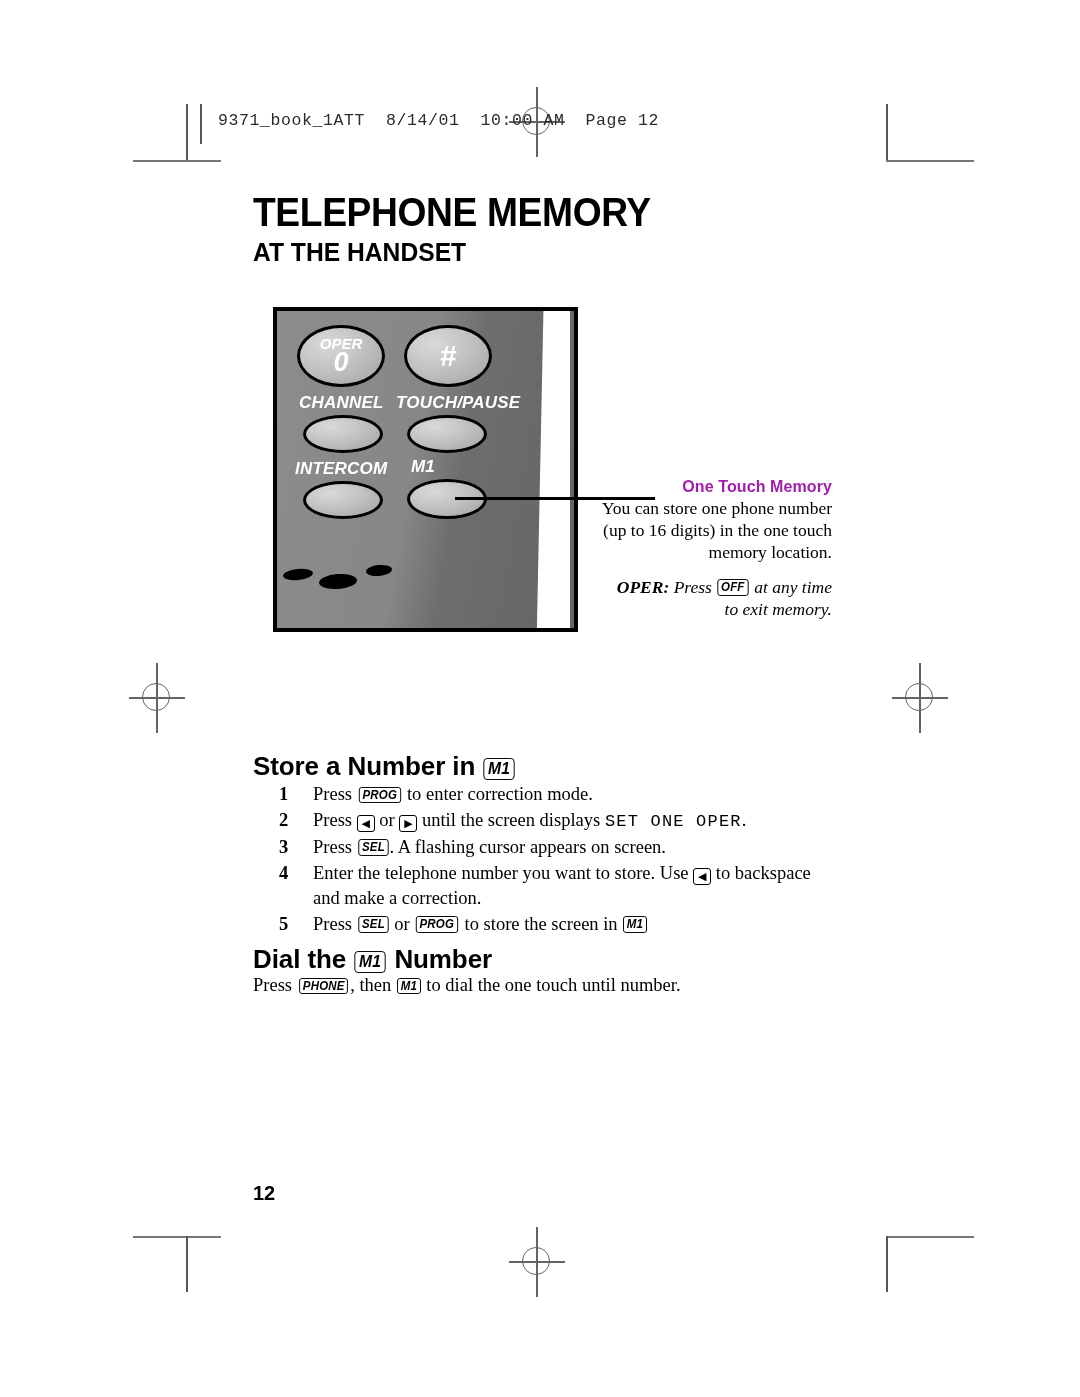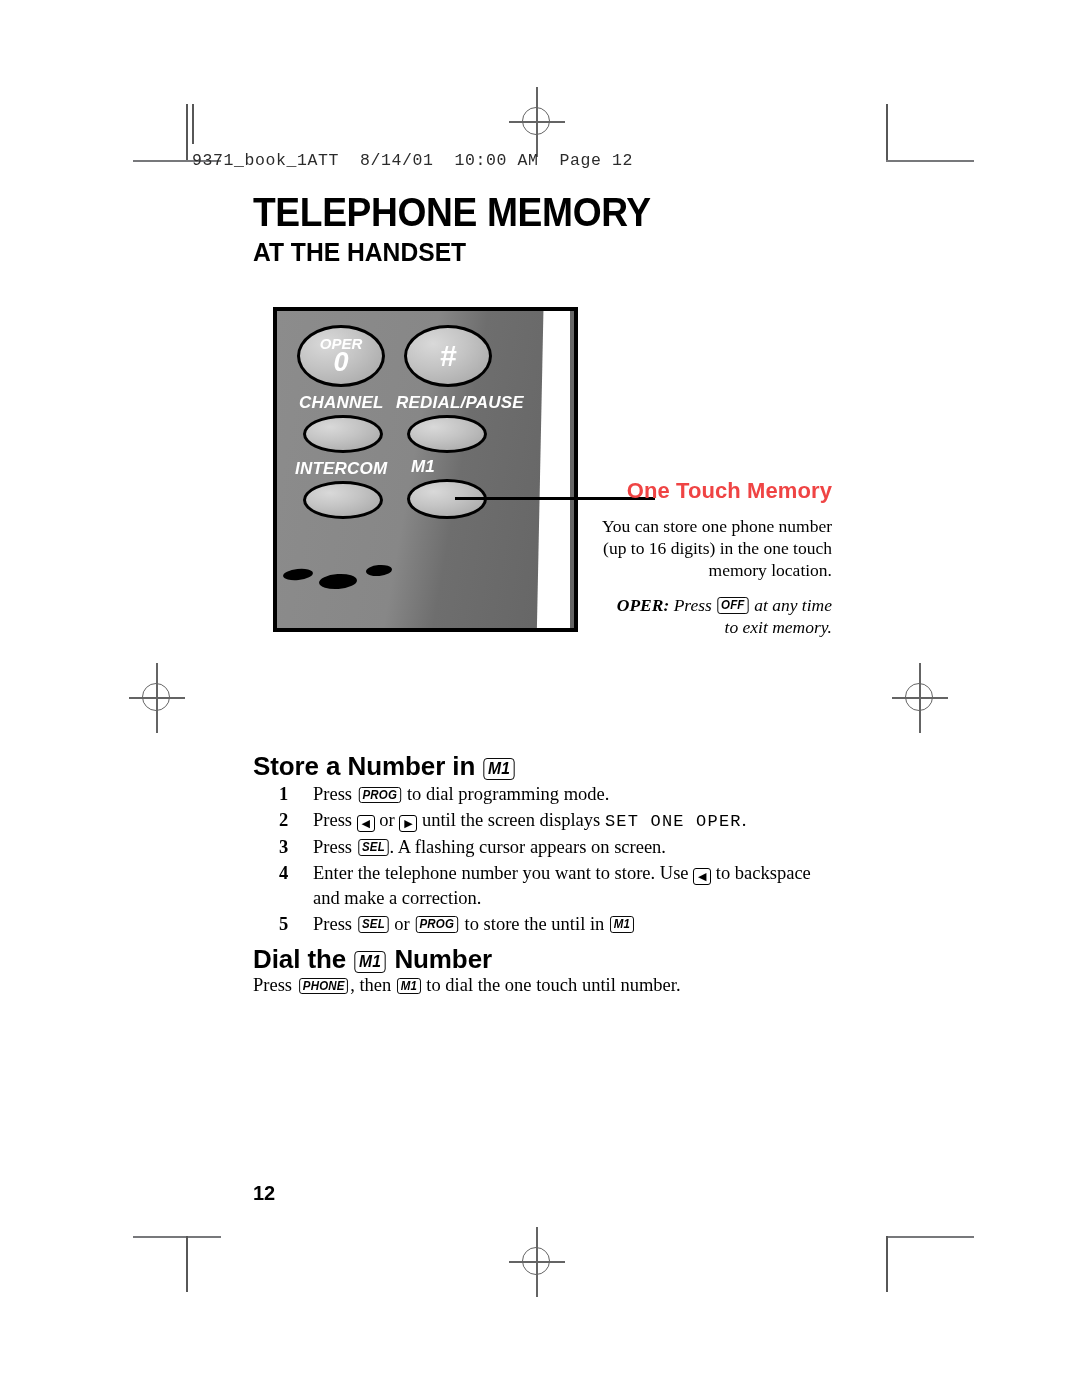--- a/index.html
+++ b/index.html
@@ -49,25 +49,24 @@
   .reg-mark .hline {
     position: absolute;
     left: 7px; top: 34px;
     width: 56px; height: 1.5px;
     background: #646464;
   }
 
   
   .file-header {
     position: absolute;
-    left: 192px;
+    left: 200px;
     top: 104px;
     display: flex;
     align-items: flex-start;
-    flex-direction: column;
   }
   .file-header .rule {
     width: 2px;
     height: 40px;
     background: #575757;
     margin-right: 16px;
   }
   .file-header .txt {
     font-family: "Liberation Mono", "DejaVu Sans Mono", monospace;
     font-size: 16.5px;
@@ -174,24 +173,24 @@
   .callout {
     position: absolute;
     left: 600px;
     top: 478px;
     width: 232px;
     text-align: right;
   }
   .callout-title {
     font-family: "Liberation Sans Narrow", "Liberation Sans", sans-serif;
     font-weight: bold;
-    font-size: 22px;
-    color: #ef4444;
+    font-size: 16px;
+    color: #a21caf;
     letter-spacing: 0.1px;
-    margin-bottom: 11px;
+    margin-bottom: 1px;
   }
   .callout-body {
     font-family: "Liberation Serif", serif;
     font-size: 17.5px;
     color: #000;
     line-height: 1.27;
   }
   .callout-note {
     font-family: "Liberation Serif", serif;
     font-style: italic;
@@ -353,21 +352,21 @@
     </div>
   </div>
 
   <div class="btn" style="left:127px; top:14px; width:88px; height:62px;">
     <div class="btn-label-in">
       <span style="font-size:30px; display:block;">#</span>
     </div>
   </div>
 
   <div class="key-caption" style="left:22px; top:82px;">CHANNEL</div>
-  <div class="key-caption" style="left:119px; top:82px;">REDIAL/PAUSE</div>
+  <div class="key-caption" style="left:119px; top:82px;">TOUCH/PAUSE</div>
 
   <div class="btn" style="left:26px; top:104px; width:80px; height:38px;"></div>
   <div class="btn" style="left:130px; top:104px; width:80px; height:38px;"></div>
 
   <div class="key-caption" style="left:18px; top:148px;">INTERCOM</div>
   <div class="key-caption" style="left:134px; top:146px;">M1</div>
 
   <div class="btn" style="left:26px; top:170px; width:80px; height:38px;"></div>
   <div class="btn" style="left:130px; top:168px; width:80px; height:40px;"></div>
 
@@ -389,37 +388,37 @@
 </div>
 
 <div class="section-head" style="left:253px; top:751px;">
   <span>Store a Number in</span>
   <span class="keycap lg">M1</span>
 </div>
 
 <div class="steps" id="steps-container">
     <div class="step">
       <div class="step-num">1</div>
-      <div class="step-text"><span>Press </span><span class="keycap">PROG</span><span> to dial programming mode.</span></div>
+      <div class="step-text"><span>Press </span><span class="keycap">PROG</span><span> to enter correction mode.</span></div>
     </div>
     <div class="step">
       <div class="step-num">2</div>
       <div class="step-text"><span>Press </span><span class="arrowcap">◀</span><span> or </span><span class="arrowcap">▶</span><span> until the screen displays </span><span class="lcd">SET ONE OPER</span><span>.</span></div>
     </div>
     <div class="step">
       <div class="step-num">3</div>
       <div class="step-text"><span>Press </span><span class="keycap">SEL</span><span>. A flashing cursor appears on screen.</span></div>
     </div>
     <div class="step">
       <div class="step-num">4</div>
       <div class="step-text"><span>Enter the telephone number you want to store.  Use </span><span class="arrowcap">◀</span><span> to backspace and make a correction.</span></div>
     </div>
     <div class="step">
       <div class="step-num">5</div>
-      <div class="step-text"><span>Press </span><span class="keycap">SEL</span><span> or </span><span class="keycap">PROG</span><span> to store the until in </span><span class="keycap">M1</span></div>
+      <div class="step-text"><span>Press </span><span class="keycap">SEL</span><span> or </span><span class="keycap">PROG</span><span> to store the screen in </span><span class="keycap">M1</span></div>
     </div>
   </div>
 
 <div class="section-head" style="left:253px; top:944px;">
   <span>Dial the</span>
   <span class="keycap lg">M1</span>
   <span>Number</span>
 </div>
 <div class="dial-body" id="dial-body"><span>Press </span><span class="keycap">PHONE</span><span>, then </span><span class="keycap">M1</span><span> to dial the one touch until number.</span></div>
 

